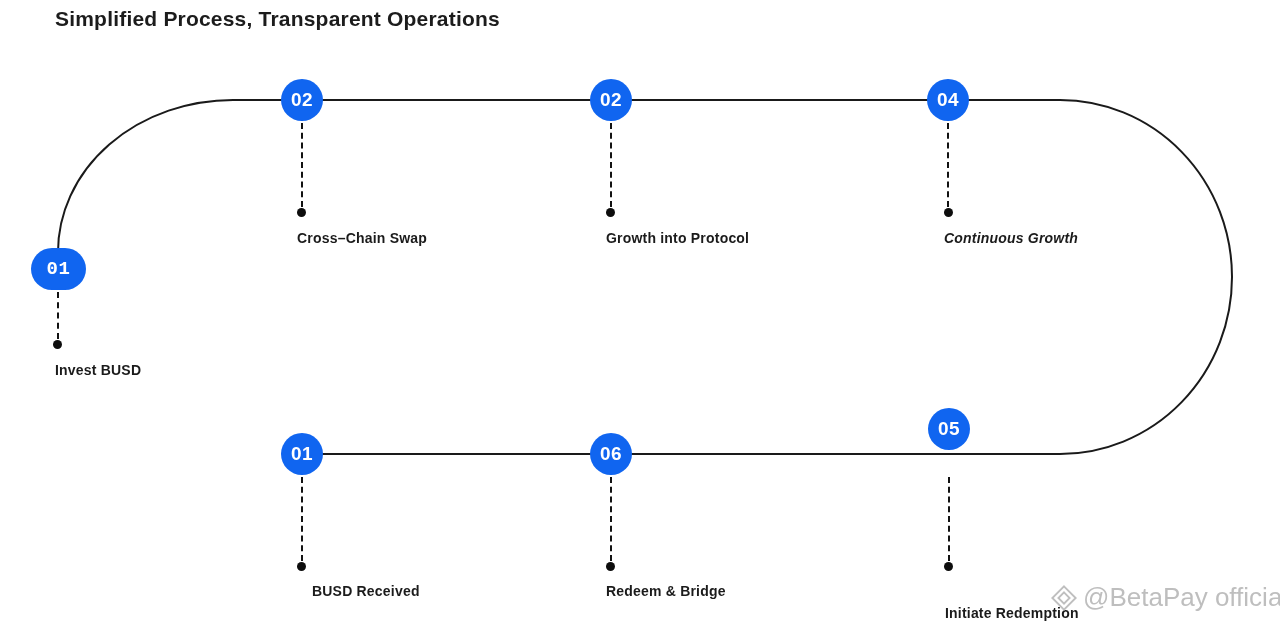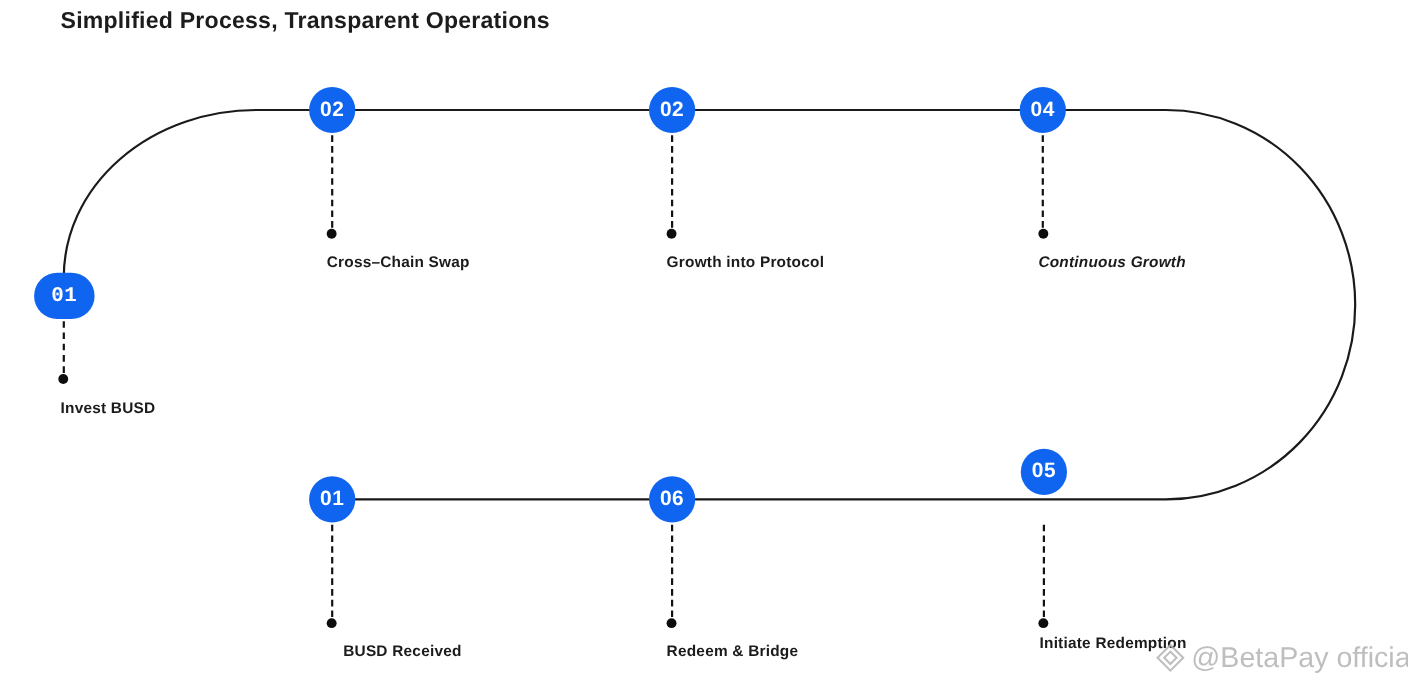--- a/index.html
+++ b/index.html
@@ -36,21 +36,21 @@
   .circle{width:42px;height:42px;border-radius:50%;}
   .s2-badge{left:281px;top:79px;}  .s3-badge{left:590px;top:79px;}  .s4-badge{left:927px;top:79px;}
   .s2-dash{left:301px;top:123px;height:84px;} .s3-dash{left:610px;top:123px;height:84px;} .s4-dash{left:947px;top:123px;height:84px;}
   .s2-dot{left:297px;top:208px;} .s3-dot{left:606px;top:208px;} .s4-dot{left:944px;top:208px;}
   .s2-label{left:297px;top:230px;} .s3-label{left:606px;top:230px;} .s4-label{left:944px;top:230px;font-style:italic;}
 
   
   .s5-badge{left:928px;top:408px;} .s6-badge{left:590px;top:433px;} .s7-badge{left:281px;top:433px;}
   .s5-dash{left:948px;top:477px;height:84px;} .s6-dash{left:610px;top:477px;height:84px;} .s7-dash{left:301px;top:477px;height:84px;}
   .s5-dot{left:944px;top:562px;} .s6-dot{left:606px;top:562px;} .s7-dot{left:297px;top:562px;}
-  .s5-label{left:945px;top:576px;} .s6-label{left:606px;top:583px;} .s7-label{left:312px;top:583px;}
+  .s5-label{left:945px;top:605px;} .s6-label{left:606px;top:583px;} .s7-label{left:312px;top:583px;}
 
   #watermark{
     left:1050px;top:582px;display:flex;align-items:center;gap:5px;
     color:#b3b3b3;font-size:26px;font-weight:400;z-index:6;white-space:nowrap;
     opacity:.85;
   }
   #watermark svg{display:block;}
 </style>
 </head>
 <body>

